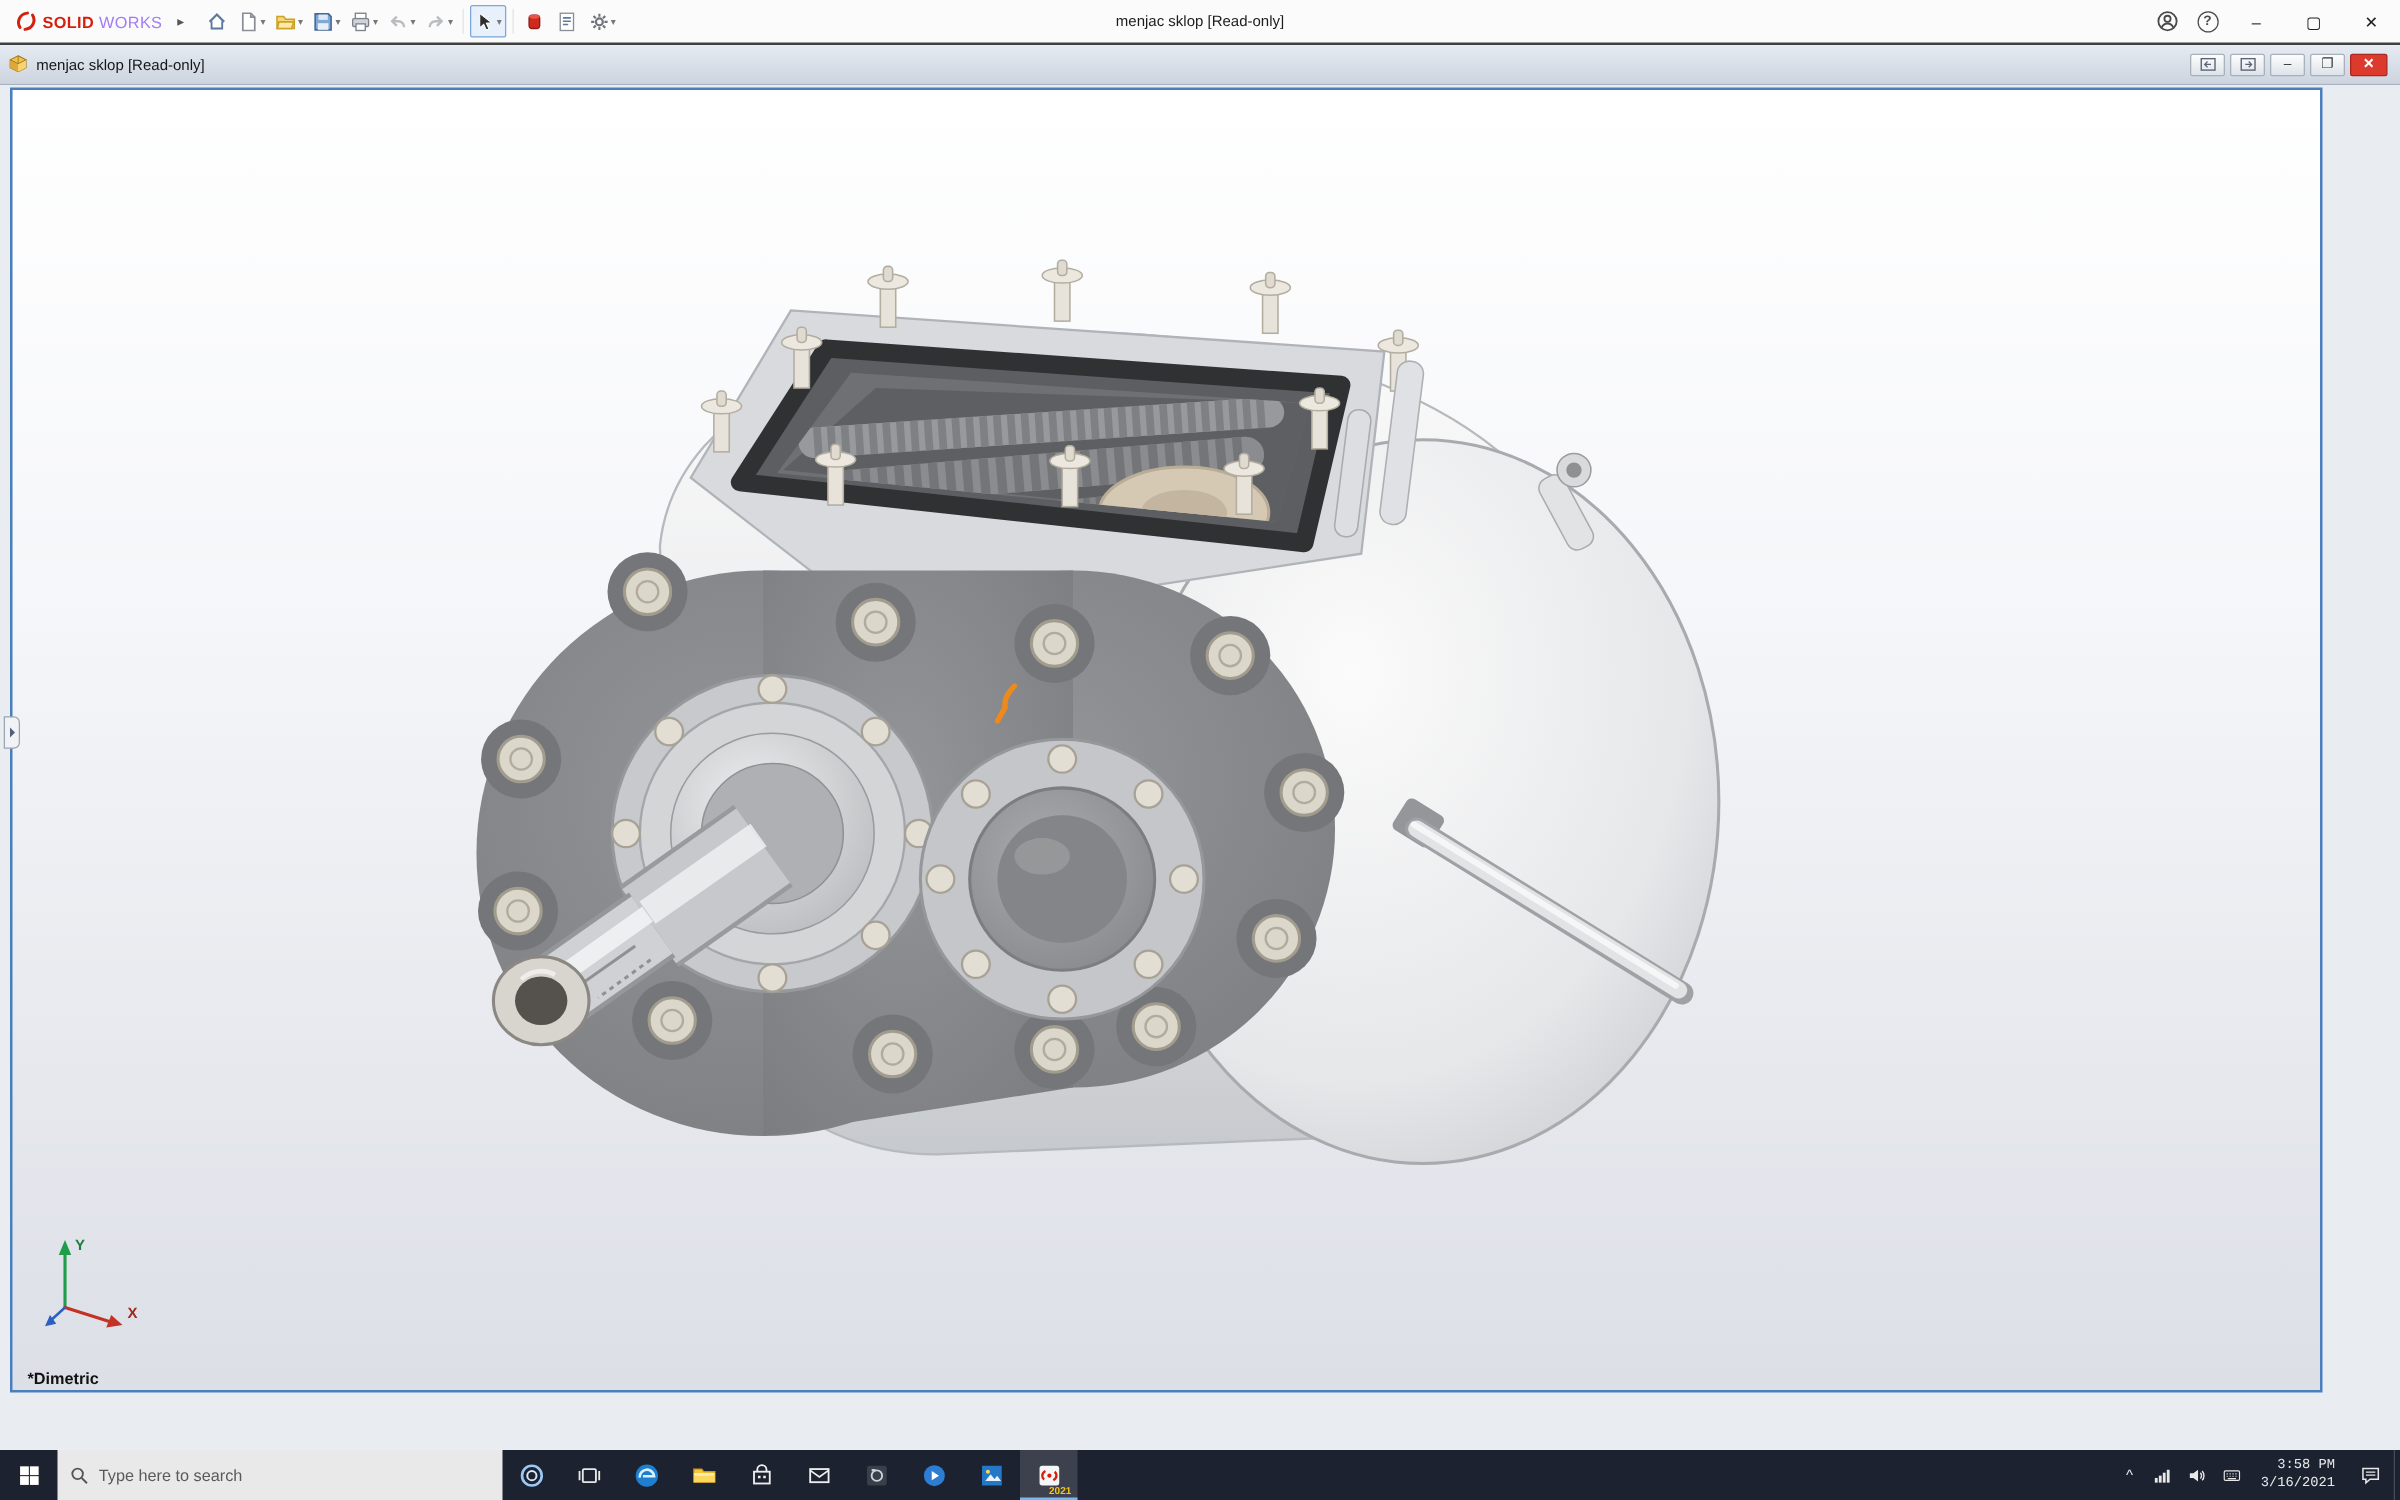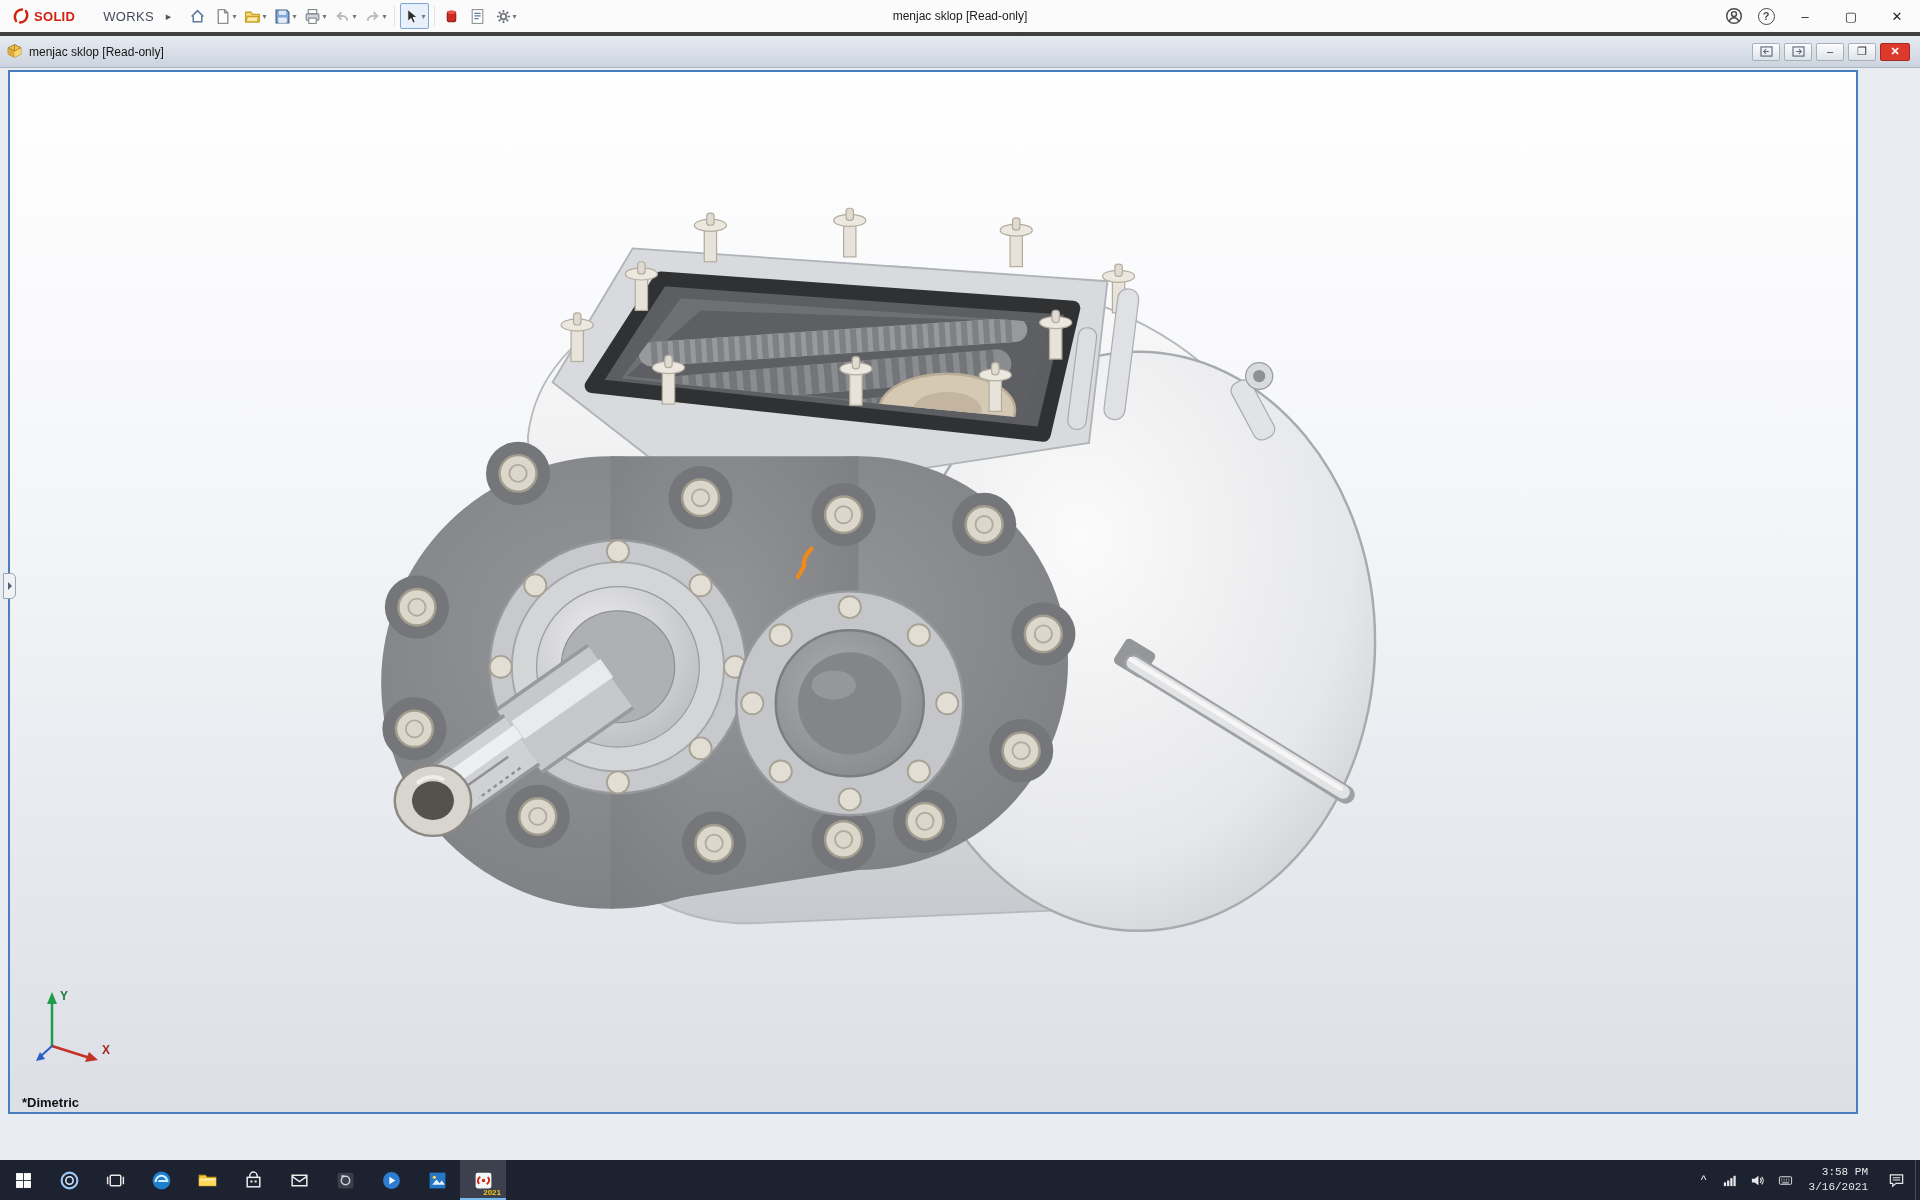--- a/index.html
+++ b/index.html
@@ -1,25 +1,25 @@
 <!DOCTYPE html>
 <html><head>
 <meta charset="utf-8">
 <style>
   * { box-sizing: border-box; margin: 0; padding: 0; }
   html,body { width:1920px; height:1200px; font-family:"Liberation Sans", sans-serif; }
   .screen { position:relative; width:1920px; height:1200px; overflow:hidden; background:#e9ecf0; }
 
   
-  .titlebar { height:36px; background:#fbfbfb; border-bottom:4px solid #404040;
+  .titlebar { height:36px; background:#fbfbfb; border-bottom:2px solid #404040;
     display:flex; align-items:center; padding-left:8px; position:relative; }
   .brand { display:flex; align-items:center; gap:4px; padding:0 4px; }
   .brand-mark { width:18px; height:18px; }
   .brand-solid { font-size:13px; font-weight:700; color:#d4210f; letter-spacing:.3px; }
-  .brand-works { font-size:13px; font-weight:400; color:#0f172a; opacity:.8; letter-spacing:.3px;margin-left:24px; }
+  .brand-works { font-size:13px; font-weight:400; color:#8b5cf6; opacity:.8; letter-spacing:.3px; }
   .expand-arrow { font-size:11px; color:#555; padding:0 8px; }
   .qtoolbar { display:flex; align-items:center; gap:2px; margin-left:6px; }
   .tbtn { height:26px; min-width:24px; display:inline-flex; align-items:center; justify-content:center;
     border:1px solid transparent; border-radius:2px; padding:0 2px; }
   .tbtn svg { width:17px; height:17px; }
   .tbtn .dd-arrow { font-size:8px; color:#777; margin-left:1px; }
   .tbtn.active { border-color:#7aa7d8; background:#e7f0fb; }
   .sep { width:1px; height:20px; background:#e3e3e3; margin:0 3px; }
   .tb-title { position:absolute; left:50%; transform:translateX(-50%); font-size:12px; color:#1c1c1c; }
   .tb-right { margin-left:auto; display:flex; align-items:center; height:100%; }
@@ -429,20 +429,27 @@
 
   <footer class="taskbar">
     <div class="tb-btn start">
       <svg viewBox="0 0 16 16" fill="#fff">
         <rect x="1" y="1" width="6.6" height="6.6"></rect>
           <rect x="8.4" y="1" width="6.6" height="6.6"></rect>
         <rect x="1" y="8.4" width="6.6" height="6.6"></rect>
           <rect x="8.4" y="8.4" width="6.6" height="6.6"></rect>
       </svg>
     </div>
+    <div class="searchbox">
+      <svg viewBox="0 0 16 16" fill="none" stroke="#555" stroke-width="1.6">
+        <circle cx="6.5" cy="6.5" r="4.5"></circle>
+          <path d="M10 10l4.5 4.5"></path>
+      </svg>
+      <input type="text" placeholder="Type here to search" style="">
+    </div>
     <div class="tb-btn">
       <svg viewBox="0 0 20 20" fill="none">
         <circle cx="10" cy="10" r="7.5" stroke="#9cc8f7" stroke-width="2"></circle>
         <circle cx="10" cy="10" r="3.5" stroke="#d6e9fb" stroke-width="1.5"></circle>
       </svg>
     </div>
     <div class="tb-btn">
       <svg viewBox="0 0 20 20" fill="none" stroke="#e8e8e8" stroke-width="1.4">
         <rect x="5" y="5" width="10" height="10" rx="1"></rect>
           <path d="M2.5 6.5v7M17.5 6.5v7"></path>

